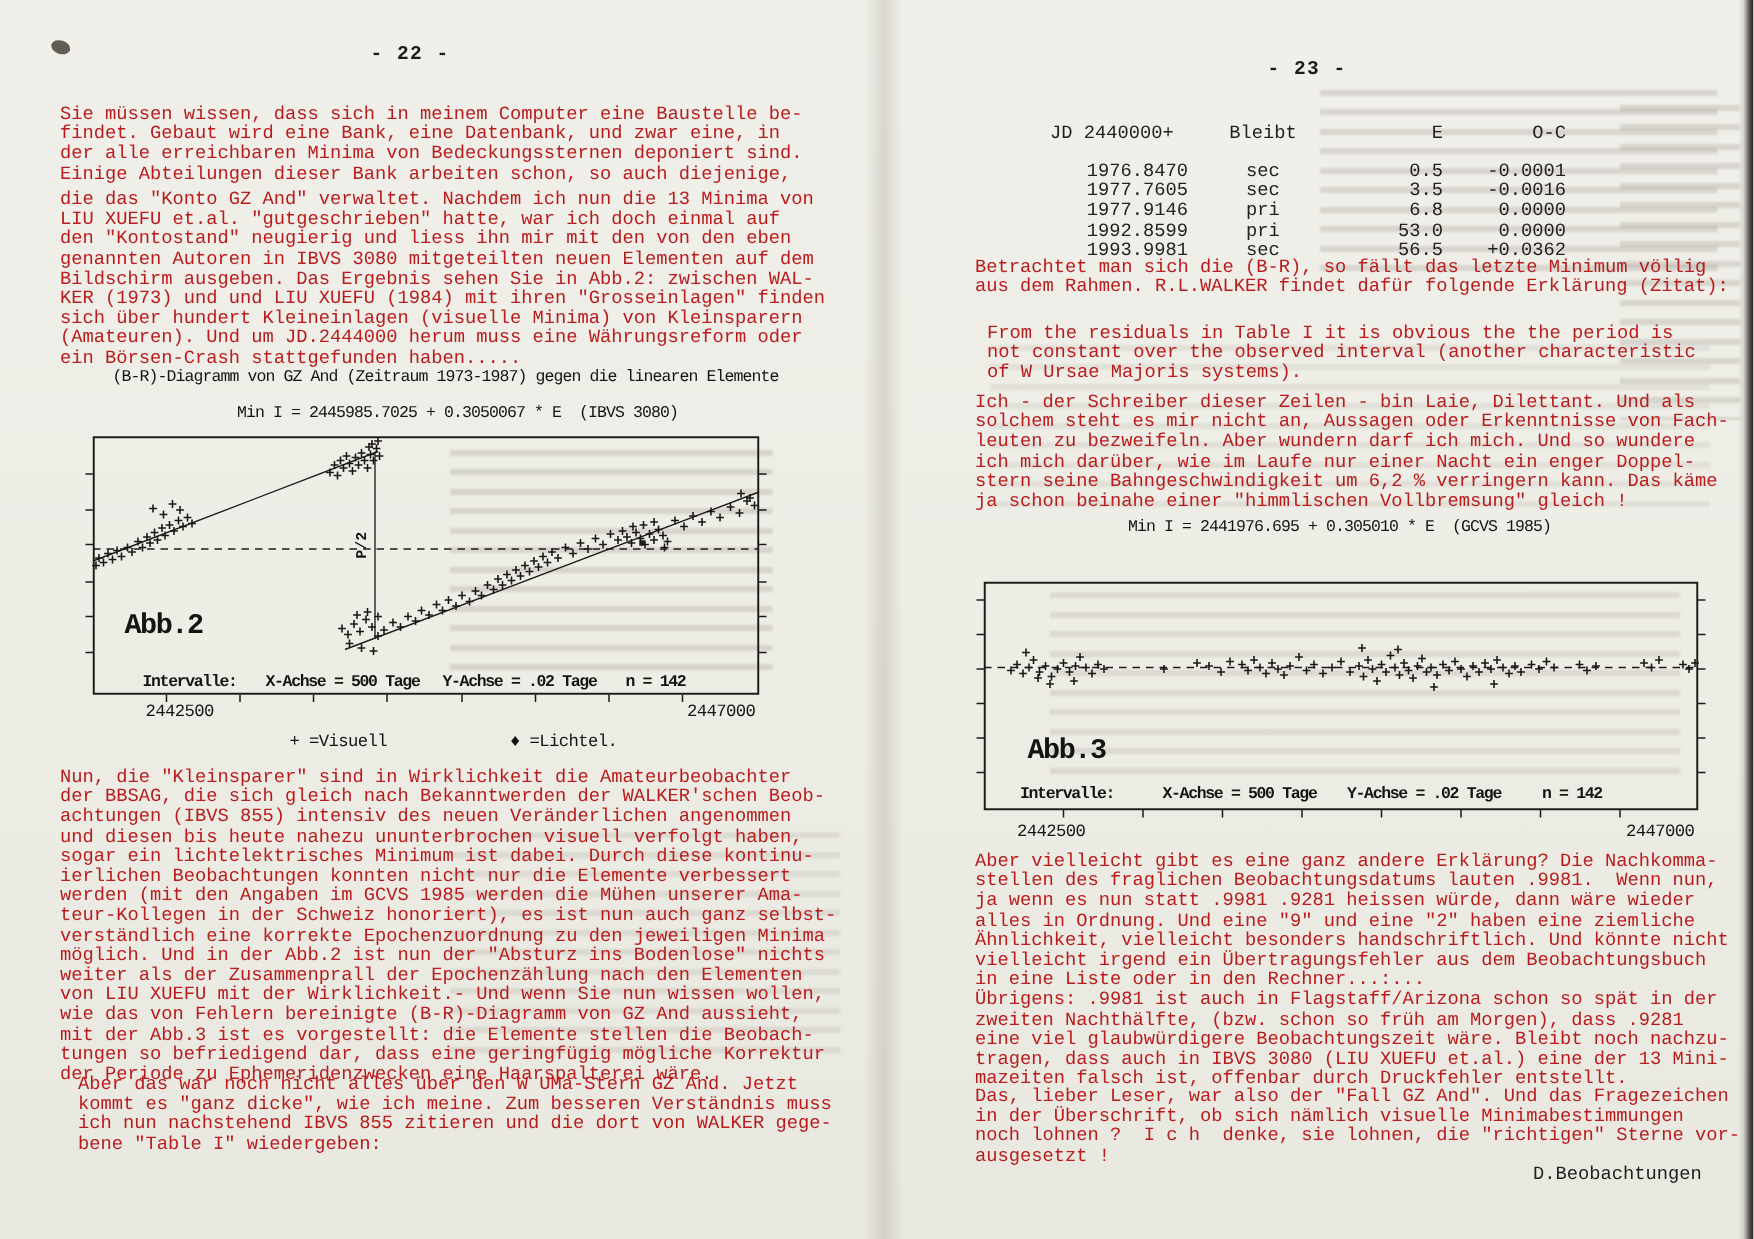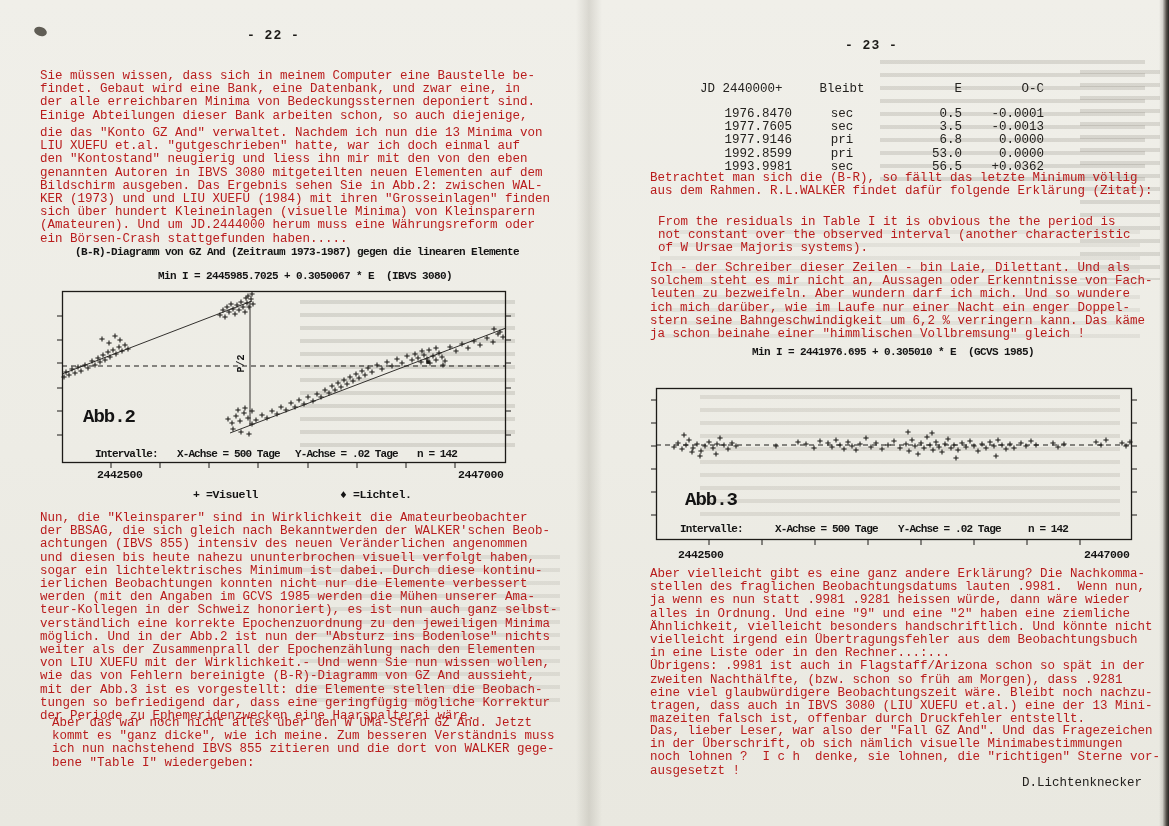--- a/index.html
+++ b/index.html
@@ -4,21 +4,21 @@
 <style>
   html,body{margin:0;padding:0;}
   body{
     width:1169px;height:826px;position:relative;overflow:hidden;
     background:linear-gradient(180deg,#f0efe9 0%,#edece5 55%,#e9e8e0 100%);
     font-family:"Liberation Mono","DejaVu Sans Mono",monospace;
     color:#24221f;
   }
   .para{position:absolute;font-size:12.5px;line-height:13.2px;white-space:pre;color:#b91c1c;}
   .pagenum{position:absolute;font-size:13px;font-weight:bold;letter-spacing:1px;color:#1d1b18;}
-  .dm{position:absolute;font-size:11px;font-weight:bold;letter-spacing:-0.6px;color:#141414;white-space:pre;}
+  .dm{position:absolute;font-size:11px;font-weight:normal;letter-spacing:-0.6px;color:#141414;white-space:pre;}
   .dm2{font-size:11.5px;letter-spacing:-0.4px;}
   .sig{position:absolute;font-size:12.5px;color:#23211e;}
   
   .obs-head,.obs-row{display:grid;grid-template-columns:92px 100px 70px 82px;}
   .obs-head{position:absolute;left:700px;top:82px;width:344px;font-size:12.5px;}
   .obs-rows{position:absolute;left:700px;top:108px;width:344px;font-size:12.5px;line-height:13.2px;}
   .c1{text-align:right;} .h1{text-align:left;}
   .c2,.h2{text-align:center;}
   .c3,.h3{text-align:right;}
   .c4,.h4{text-align:right;}
@@ -138,21 +138,21 @@
     <div class="obs-row">
       <span class="c1">1976.8470</span>
       <span class="c2">sec</span>
       <span class="c3">0.5</span>
       <span class="c4">-0.0001</span>
     </div>
     <div class="obs-row">
       <span class="c1">1977.7605</span>
       <span class="c2">sec</span>
       <span class="c3">3.5</span>
-      <span class="c4">-0.0013</span>
+      <span class="c4">-0.0016</span>
     </div>
     <div class="obs-row">
       <span class="c1">1977.9146</span>
       <span class="c2">pri</span>
       <span class="c3">6.8</span>
       <span class="c4">0.0000</span>
     </div>
     <div class="obs-row">
       <span class="c1">1992.8599</span>
       <span class="c2">pri</span>
@@ -224,13 +224,13 @@
 in eine Liste oder in den Rechner...:...
 Übrigens: .9981 ist auch in Flagstaff/Arizona schon so spät in der
 zweiten Nachthälfte, (bzw. schon so früh am Morgen), dass .9281
 eine viel glaubwürdigere Beobachtungszeit wäre. Bleibt noch nachzu-
 tragen, dass auch in IBVS 3080 (LIU XUEFU et.al.) eine der 13 Mini-
 mazeiten falsch ist, offenbar durch Druckfehler entstellt.</div>
 <div class="para" style="left:650px;top:725px;">Das, lieber Leser, war also der "Fall GZ And". Und das Fragezeichen
 in der Überschrift, ob sich nämlich visuelle Minimabestimmungen
 noch lohnen ?  I c h  denke, sie lohnen, die "richtigen" Sterne vor-
 ausgesetzt !</div>
-<div class="sig" style="left:1022px;top:776px;">D.Lichtenknecker</div>
+<div class="sig" style="left:1022px;top:776px;">D.Beobachtungen</div>
 
 </body></html>

